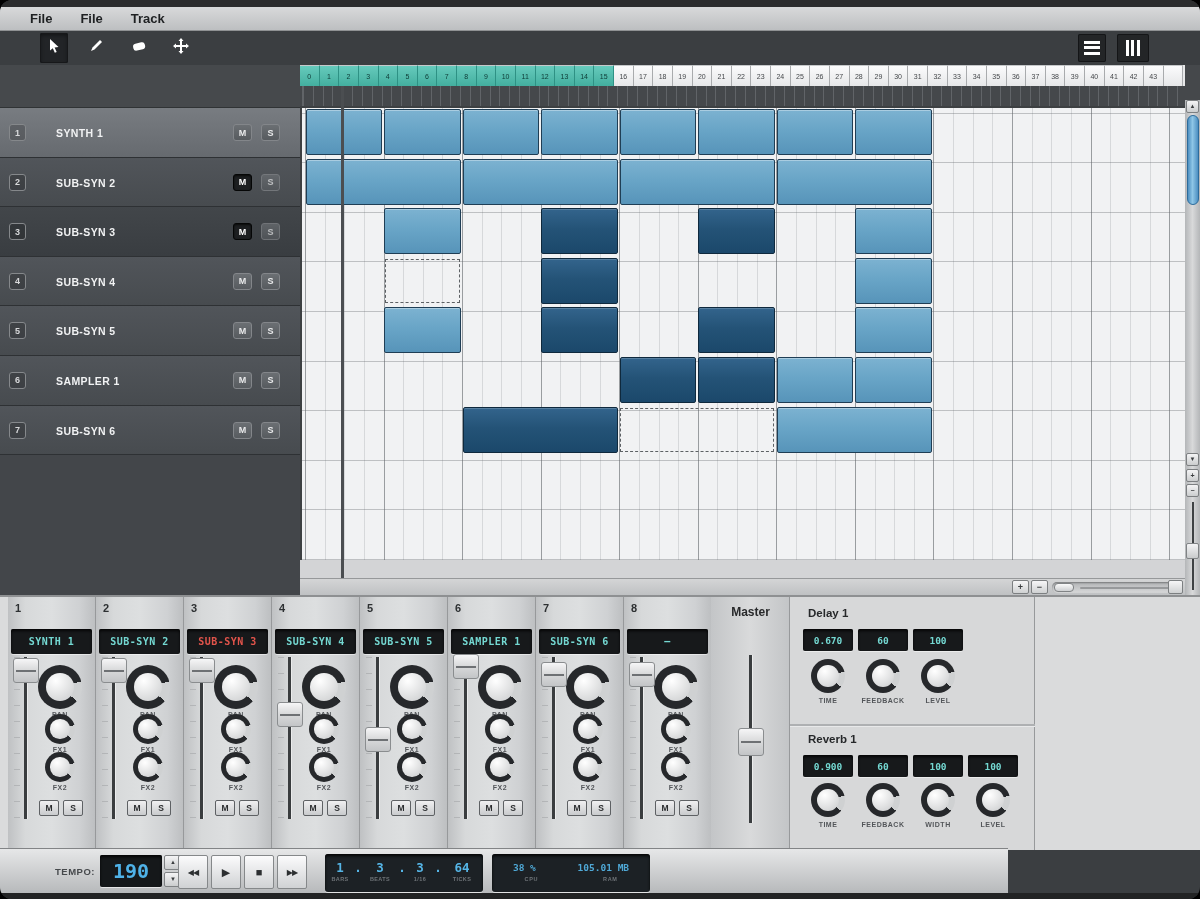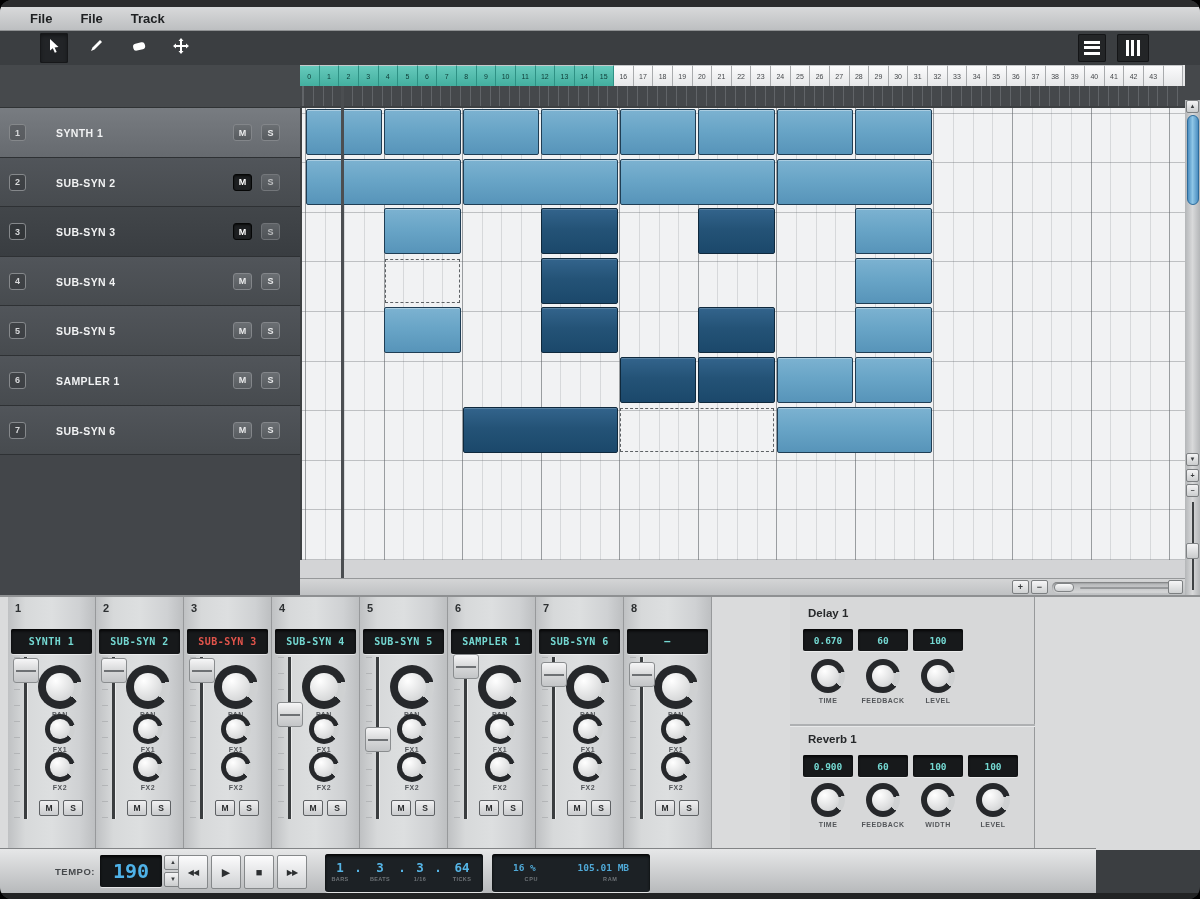--- a/index.html
+++ b/index.html
@@ -126,21 +126,21 @@
   #fx-panel { position:absolute; left:790px; top:0; width:245px; height:253px; background:#d7d8d9; border-right:1px solid #97999b; }
   #fx-divider { position:absolute; left:0; top:127px; width:245px; height:2px; background:#aeb0b2; box-shadow:0 1px 0 #e8e9ea; }
   .fx-title { position:absolute; left:18px; font-size:11.5px; font-weight:bold; color:#26282a; }
   .fx-display { position:absolute; width:50px; height:22px; background:#17191b; border-radius:2px;
     box-shadow:inset 0 2px 3px rgba(0,0,0,.8), 0 1px 0 rgba(255,255,255,.5);
     font-family:"DejaVu Sans Mono", monospace; font-size:9.5px; font-weight:bold; color:#74d8d2;
     display:flex; align-items:center; justify-content:center; }
   #mixer-right-fill { position:absolute; left:1035px; top:0; width:165px; height:253px; background:#dadbdc; }
 
   
-  #transport { position:absolute; left:0; top:848px; width:1096px; height:45px;
+  #transport { position:absolute; left:0; top:848px; width:1008px; height:45px;
     background:linear-gradient(#e6e7e8,#b7b9bb); border-top:1px solid #828486; }
   #tempo-label { position:absolute; left:55px; top:17px; font-size:9.5px; font-weight:bold; color:#46494c; letter-spacing:.5px; }
   #tempo-display { position:absolute; left:100px; top:6px; width:62px; height:32px; background:#15181a; border-radius:2px;
     box-shadow:inset 0 2px 3px rgba(0,0,0,.85), 0 1px 0 rgba(255,255,255,.6);
     color:#4fb2e8; font-family:"DejaVu Sans Mono", monospace; font-size:20px; font-weight:bold;
     display:flex; align-items:center; justify-content:center; }
   .spin-btn { position:absolute; left:164px; width:18px; height:15px; border:1px solid #7f8284; border-radius:2px;
     background:linear-gradient(#f4f4f5,#cbcdce); color:#3a3d3f; font-size:6px; text-align:center; line-height:13px; }
   .tr-btn { position:absolute; top:6px; width:30px; height:34px; border:1px solid #85888a; border-radius:2px;
     background:linear-gradient(#fbfbfc,#d0d2d4); color:#2c2f31;
@@ -478,20 +478,25 @@
           <div class="knob-label" style="left: 24px; width: 56px; top: 114px;">PAN</div>
           <div class="knob" style="left: 37px; top: 117px; width: 30px; height: 30px;"></div>
           <div class="knob-label" style="left: 24px; width: 56px; top: 149px;">FX1</div>
           <div class="knob" style="left: 37px; top: 155px; width: 30px; height: 30px;"></div>
           <div class="knob-label" style="left: 24px; width: 56px; top: 187px;">FX2</div>
           <div class="mix-ms m">M</div>
           <div class="mix-ms s">S</div>
         </div>
       </div>
 
+    <div id="master-strip">
+      <div id="master-label">Master</div>
+      <div id="master-track"></div>
+      <div id="master-handle" style="top: 130.8px;"></div>
+    </div>
 
     <div id="fx-panel">
       <div class="fx-title" style="top:10px">Delay 1</div>
       <div id="delay-params">
           <div class="fx-display" style="left: 13px; top: 32px;">0.670</div>
           <div class="knob" style="left: 21px; top: 62px; width: 34px; height: 34px;"></div>
           <div class="knob-label" style="left: 10px; width: 56px; top: 100px;">TIME</div>
           <div class="fx-display" style="left: 68px; top: 32px;">60</div>
           <div class="knob" style="left: 76px; top: 62px; width: 34px; height: 34px;"></div>
           <div class="knob-label" style="left: 65px; width: 56px; top: 100px;">FEEDBACK</div>
@@ -553,21 +558,21 @@
           <div class="pos-lab" style="width: 10px;"></div>
           <div class="pos-lab" style="width: 34px;">BEATS</div>
           <div class="pos-lab" style="width: 10px;"></div>
           <div class="pos-lab" style="width: 26px;">1/16</div>
           <div class="pos-lab" style="width: 10px;"></div>
           <div class="pos-lab" style="width: 38px;">TICKS</div>
         </div>
       </div>
     <div class="lcd" id="stat-display">
         <div class="lcd-row" style="margin-top: 8px; justify-content: space-around;">
-          <div class="stat-val">16 %</div>
+          <div class="stat-val">38 %</div>
           <div class="stat-val">105.01 MB</div>
         </div>
         <div class="lcd-row" style="margin-top: 3px; justify-content: space-around;">
           <div class="stat-lab">CPU</div>
           <div class="stat-lab">RAM</div>
         </div>
       </div>
   </div>
 
   <div id="bottom-strip"></div>

